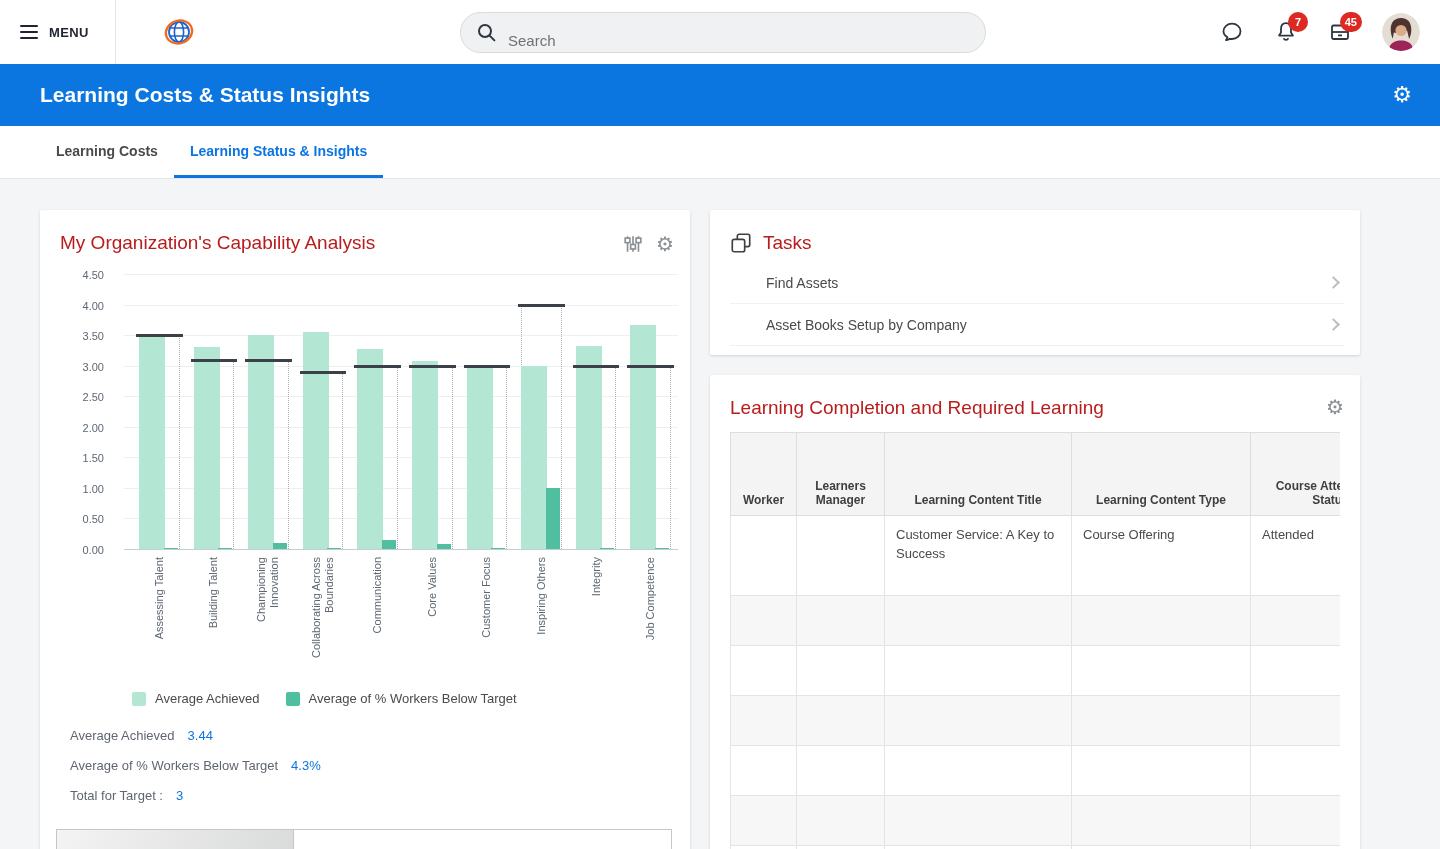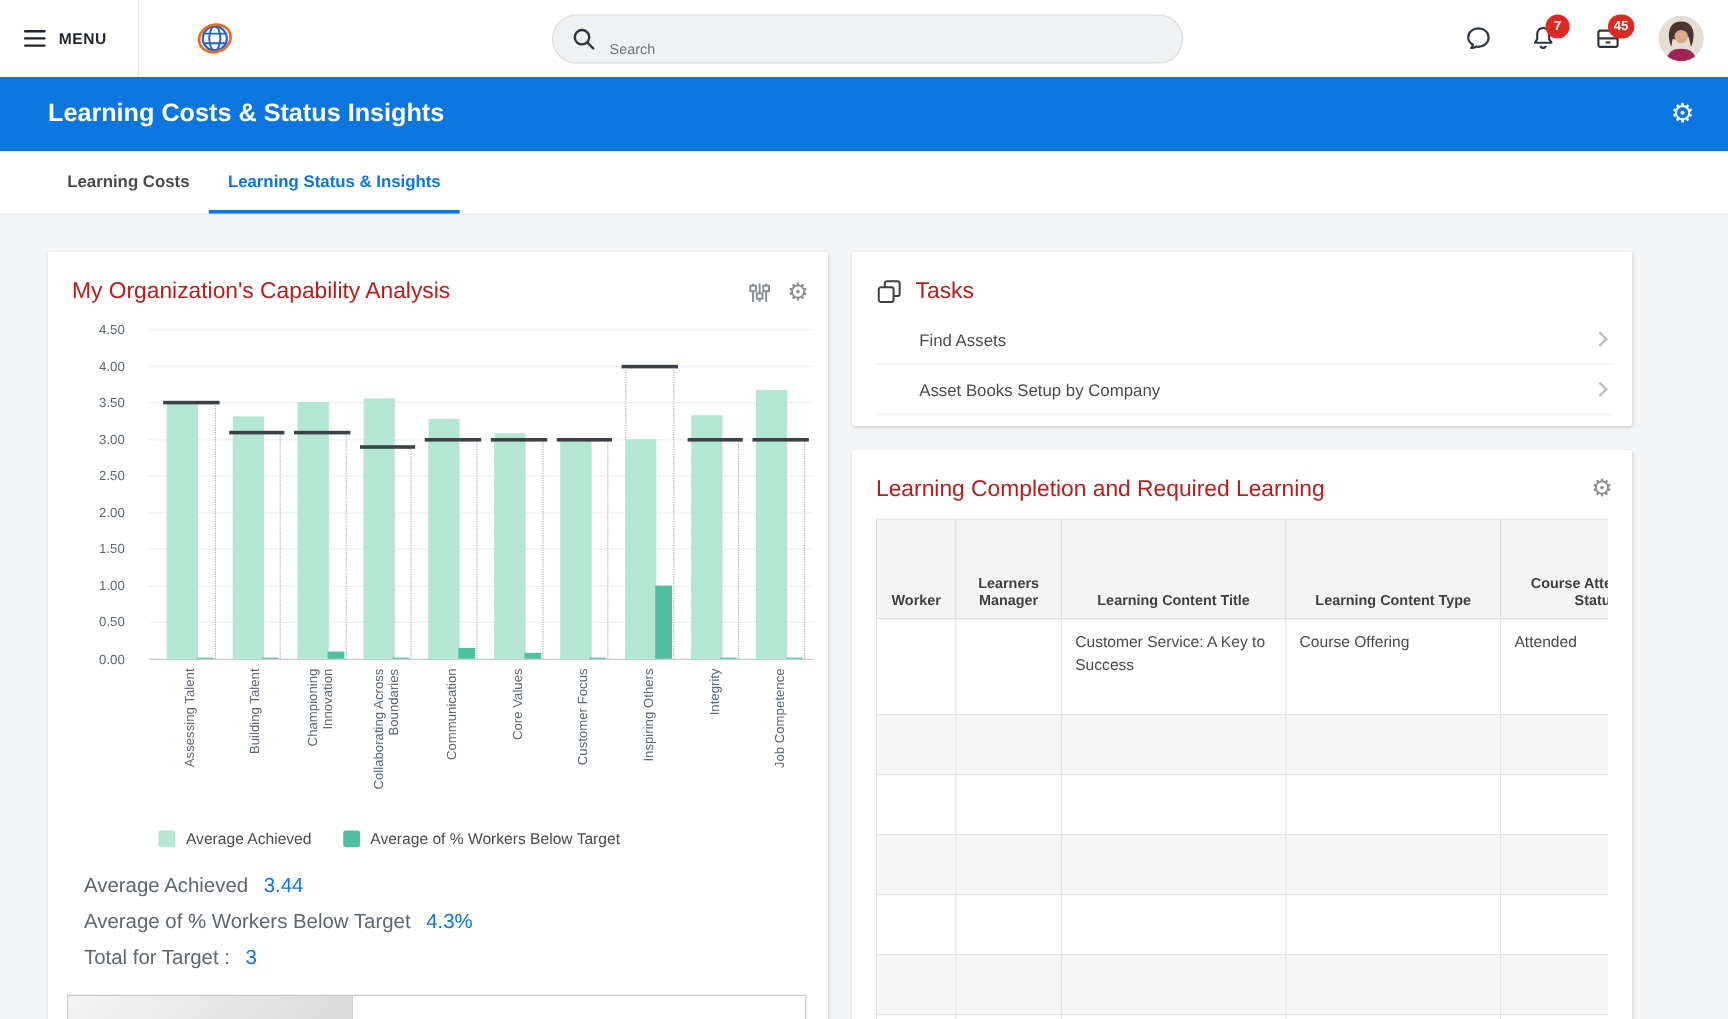--- a/index.html
+++ b/index.html
@@ -11,21 +11,21 @@
   .menu-btn { display:flex; align-items:center; gap:11px; margin-left:20px; cursor:pointer; }
   .burger { display:flex; flex-direction:column; gap:3.5px; }
   .burger i { width:18px; height:2.4px; background:#1f2430; border-radius:1px; }
   .menu-label { font-size:13px; font-weight:bold; letter-spacing:.4px; color:#1f2430; }
   .topbar-divider { width:1px; height:64px; background:#e5e6e8; margin-left:26px; }
   .logo { margin-left:44px; width:38px; height:38px; cursor:pointer; }
   .search { position:absolute; left:460px; top:12px; width:526px; height:41px;
             background:#f0f1f2; border:1px solid #d8dadc; border-radius:21px;
             display:flex; align-items:center; padding:0 16px; gap:12px; }
   .search input { flex:1; border:none; background:transparent; outline:none;
-                  font-size:12px; color:#333; font-family:inherit;margin-top:16px; }
+                  font-size:15px; color:#333; font-family:inherit;margin-top:16px; }
   .search input::placeholder { color:#6e7277; }
   .top-icons { position:absolute; right:20px; top:0; height:64px; display:flex;
                align-items:center; gap:30px; }
   .icon-btn { position:relative; width:24px; height:24px; cursor:pointer; }
   .badge { position:absolute; top:-8px; right:-10px; min-width:20px; height:20px;
            padding:0 5px; background:#dc2a23; color:#fff; border-radius:10px;
            font-size:11px; font-weight:bold; display:flex; align-items:center;
            justify-content:center; }
   .avatar-btn { width:38px; height:38px; border-radius:50%; overflow:hidden; cursor:pointer; }
 
@@ -70,21 +70,21 @@
   .bar-a { position:absolute; left:7px; width:26px; bottom:0; }
   .bar-b { position:absolute; right:9px; width:14px; bottom:0; }
   .xlabels { position:absolute; top:347px; left:92px; right:12px; display:flex; }
   .xlabel { flex:1; display:flex; justify-content:center; align-items:flex-start; height:112px; }
   .xlabel span { writing-mode:vertical-rl; transform:rotate(180deg); font-size:11px;
                  line-height:13px; color:#5d6772; max-height:112px; text-align:right; }
   .legend { position:absolute; top:481px; left:92px; display:flex; gap:26px;
             align-items:center; font-size:13px; color:#4a4a4a; }
   .legend-item { display:flex; align-items:center; gap:9px; }
   .swatch { width:14px; height:14px; border-radius:2px; }
-  .sumrow { position:absolute; left:30px; font-size:17px; color:#5f6670; }
+  .sumrow { position:absolute; left:30px; font-size:13px; color:#5f6670; }
   .sumrow .val { color:#0b75e0; margin-left:13px; cursor:pointer; }
 
   
   .mini { position:absolute; top:619px; left:16px; width:616px; display:flex;
           border:1px solid #c4c6c8; font-size:12px; }
   .mini-left { width:237px; background:linear-gradient(135deg,#f4f4f4,#d3d4d5);
                border-right:1px solid #c4c6c8; }
   .mini-right { flex:1; }
   .mini-total { height:18px; background:linear-gradient(#fcfcfc,#ebebeb);
                 border-bottom:1px solid #c9cacc; text-align:center; line-height:18px;

